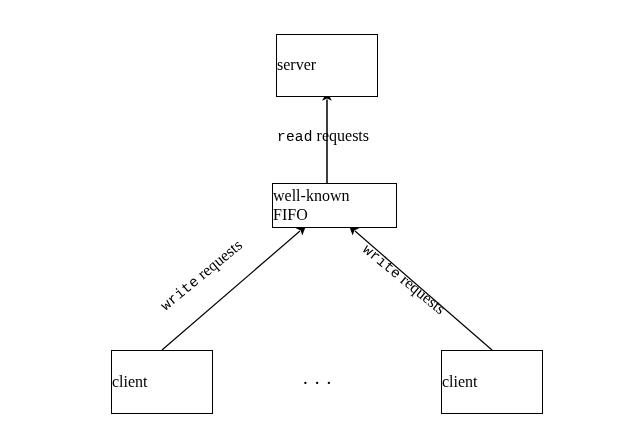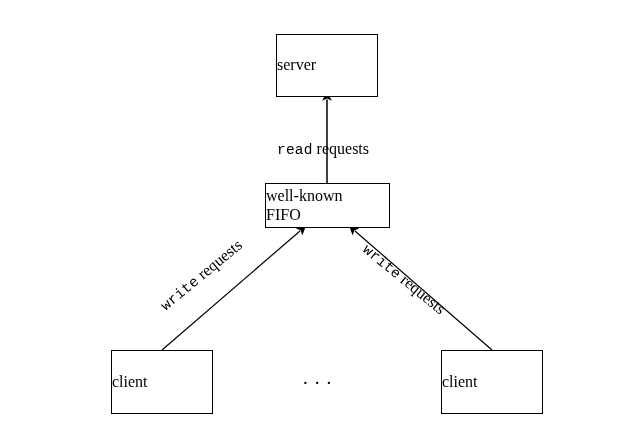--- a/index.html
+++ b/index.html
@@ -29,21 +29,21 @@
     z-index: 3;
   }
   #server-box {
     left: 276px;
     top: 34px;
     width: 102px;
     height: 63px;
     font-size: 16px;
   }
   #fifo-box {
-    left: 265px;
+    left: 272px;
     top: 183px;
     width: 125px;
     height: 45px;
     font-size: 16px;
   }
   #client-left-box {
     left: 111px;
     top: 350px;
     width: 102px;
     height: 64px;
@@ -75,21 +75,21 @@
     font-family: "Liberation Mono", "DejaVu Sans Mono", monospace;
     font-size: 14.5px;
     letter-spacing: 0.2px;
   }
   .serif-word {
     font-family: "Liberation Serif", "DejaVu Serif", serif;
     font-size: 16px;
   }
   #label-read-requests {
     left: 277px;
-    top: 140px;
+    top: 127px;
     text-align: center;
   }
   #label-write-left {
     left: 168px;
     top: 296px;
     transform: rotate(-39.5deg);
     transform-origin: left bottom;
   }
   #label-write-right {
     left: 371px;

